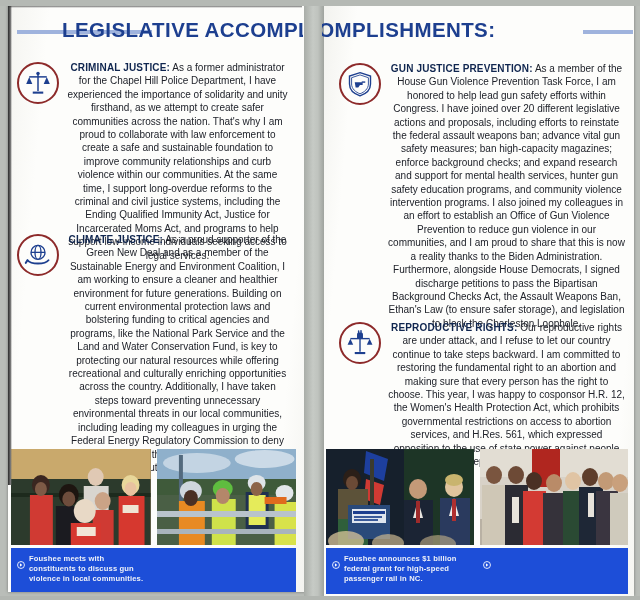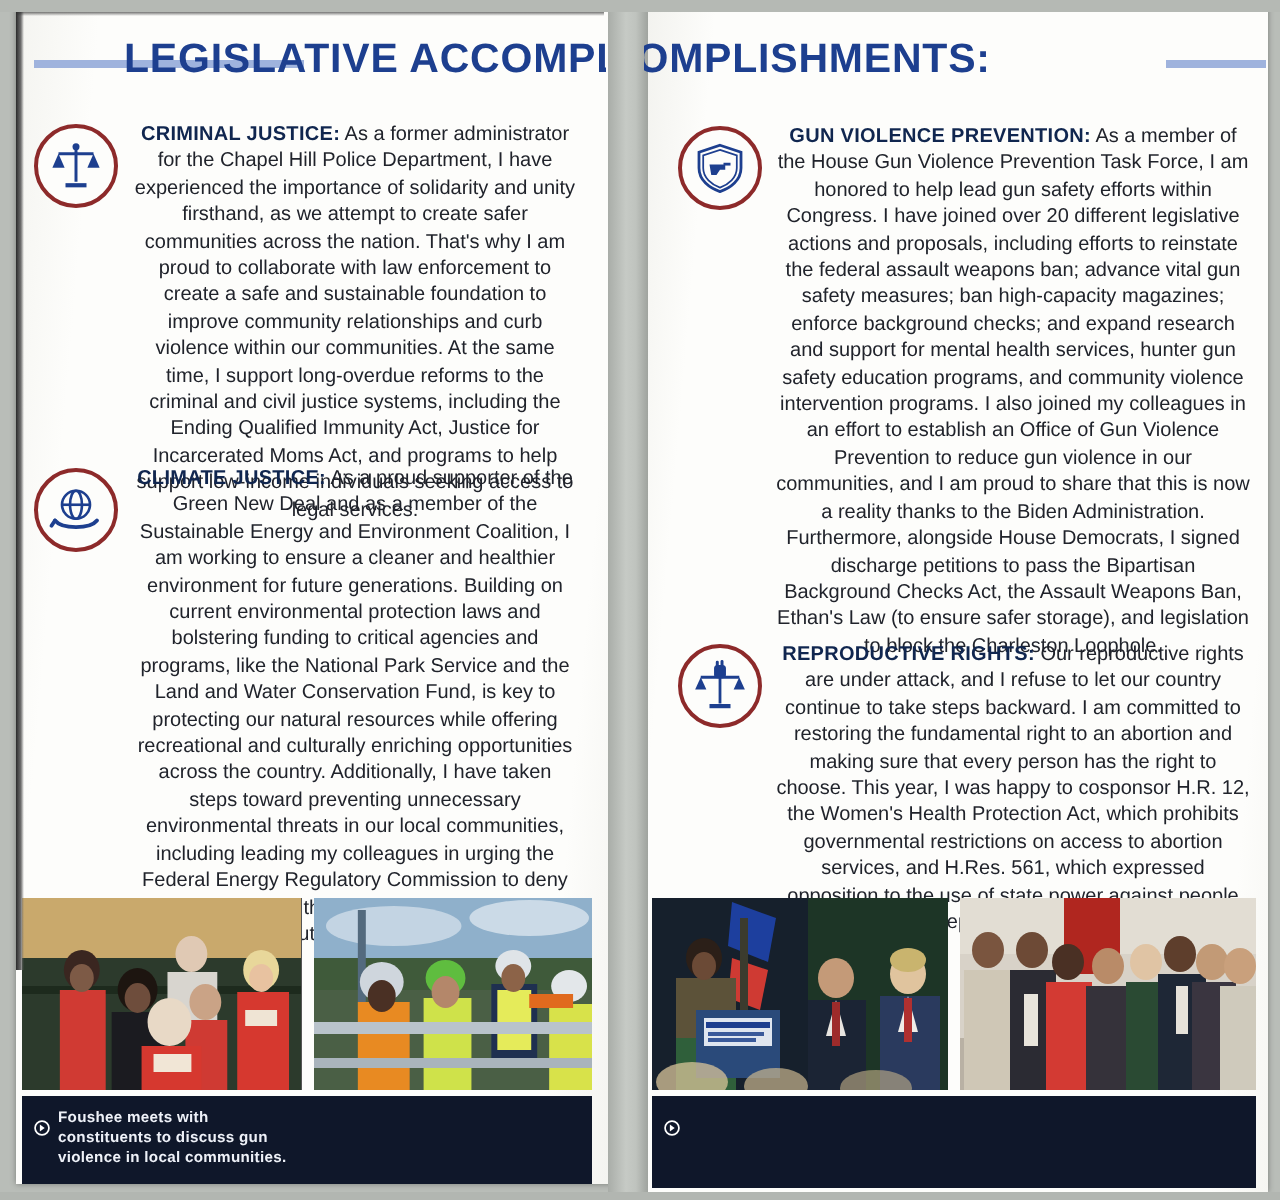--- a/index.html
+++ b/index.html
@@ -60,21 +60,21 @@
   .sec.repro{left:339px;top:321px;width:286px;}
 
   
   .photorow{position:absolute;display:flex;gap:6px;z-index:4;}
   .photorow.l{left:11px;top:449px;width:285px;}
   .photorow.r{left:326px;top:449px;width:302px;}
   .photo{width:50%;height:96px;overflow:hidden;position:relative;
     background:#555;}
   .photo svg{position:absolute;inset:0;width:100%;height:100%;}
 
-  .capbar{position:absolute;background:#0f172a;z-index:4;}
+  .capbar{position:absolute;background:#1d4ed8;z-index:4;}
   .capbar.l{left:11px;top:548px;width:285px;height:44px;}
   .capbar.r{left:326px;top:548px;width:302px;height:46px;}
   .capgrid{display:flex;height:100%;}
   .cap{width:50%;padding:6px 6px 0 6px;box-sizing:border-box;display:flex;gap:4px;}
   .bullet{flex:0 0 auto;margin-top:1px;}
   .captxt{font-size:7.6px;line-height:9.9px;color:#eef1f8;font-weight:bold;letter-spacing:.15px;}
 </style>
 </head>
 <body>
 
@@ -139,21 +139,21 @@
       <div class="badge">
         <svg width="28" height="28" viewBox="0 0 32 32" fill="none" stroke="#1d3f8f" stroke-width="1.6">
           <path d="M16 3 L28 7 V16 C28 23 22 27.5 16 29.5 C10 27.5 4 23 4 16 V7 Z"></path>
           <path d="M16 5.6 L25.6 8.8 V16 C25.6 21.6 20.8 25.4 16 27.2 C11.2 25.4 6.4 21.6 6.4 16 V8.8 Z" stroke-width="1"></path>
           <path d="M10 14 h9 v3 h-3 l-2 3 h-3 z" fill="#1d3f8f" stroke="none"></path>
           <rect x="18" y="13" width="4" height="1.6" fill="#1d3f8f" stroke="none"></rect>
         </svg>
       </div>
     </div>
     <div class="body">
-      <b>GUN VIOLENCE PREVENTION:</b> 
+      <b>GUN JUSTICE PREVENTION:</b> 
       <span>As a member of the House Gun Violence Prevention Task Force, I am honored to help lead gun safety efforts within Congress. I have joined over 20 different legislative actions and proposals, including efforts to reinstate the federal assault weapons ban; advance vital gun safety measures; ban high-capacity magazines; enforce background checks; and expand research and support for mental health services, hunter gun safety education programs, and community violence intervention programs. I also joined my colleagues in an effort to establish an Office of Gun Violence Prevention to reduce gun violence in our communities, and I am proud to share that this is now a reality thanks to the Biden Administration. Furthermore, alongside House Democrats, I signed discharge petitions to pass the Bipartisan Background Checks Act, the Assault Weapons Ban, Ethan's Law (to ensure safer storage), and legislation to block the Charleston Loophole.</span>
     </div>
   </div>
 
   <div class="sec repro">
     <div class="icon-wrap">
       <div class="badge">
         <svg width="28" height="28" viewBox="0 0 32 32" fill="none" stroke="#1d3f8f" stroke-width="1.6">
           <line x1="16" y1="6" x2="16" y2="26"></line>
             <line x1="5" y1="11" x2="27" y2="11"></line>
@@ -302,17 +302,26 @@
 
   <div class="capbar r">
     <div class="capgrid">
       <div class="cap">
         <span class="bullet">
           <svg width="8" height="8" viewBox="0 0 12 12">
               <circle cx="6" cy="6" r="5.2" fill="none" stroke="#ffffff" stroke-width="1.3"></circle>
               <path d="M4.4 3.4 L8 6 L4.4 8.6 Z" fill="#ffffff"></path>
             </svg>
         </span>
+        <span class="captxt">Foushee announces $1 billion federal grant for high-speed passenger rail in NC.</span>
+      </div>
+      <div class="cap">
+        <span class="bullet">
+          <svg width="8" height="8" viewBox="0 0 12 12">
+              <circle cx="6" cy="6" r="5.2" fill="none" stroke="#ffffff" stroke-width="1.3"></circle>
+              <path d="M4.4 3.4 L8 6 L4.4 8.6 Z" fill="#ffffff"></path>
+            </svg>
+        </span>
       </div>
     </div>
   </div>
 
 </div>
 
 </body></html>

